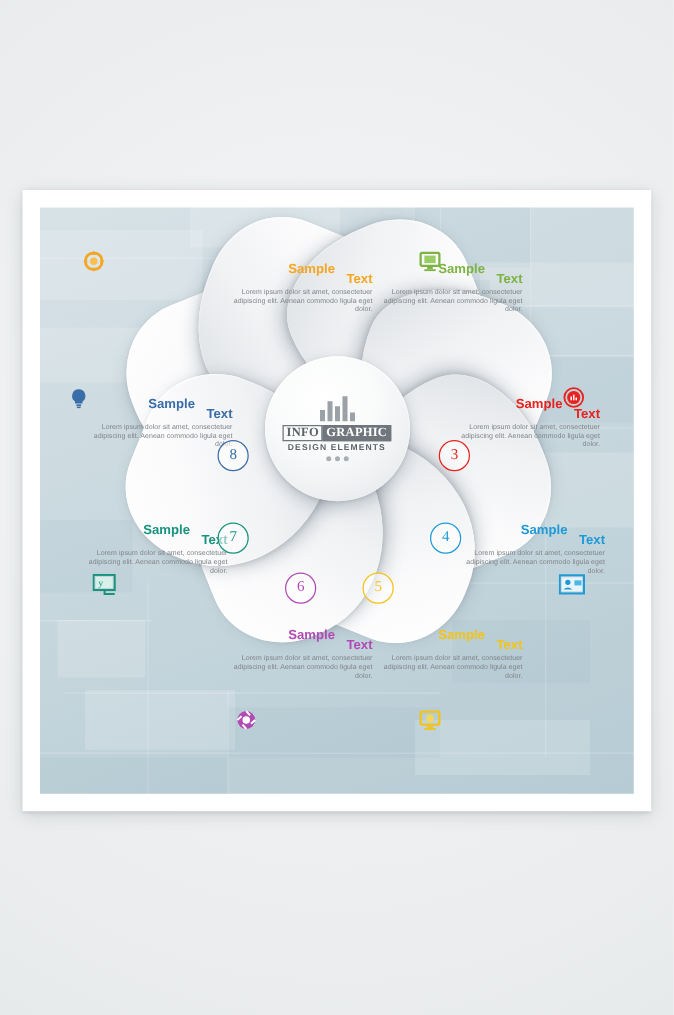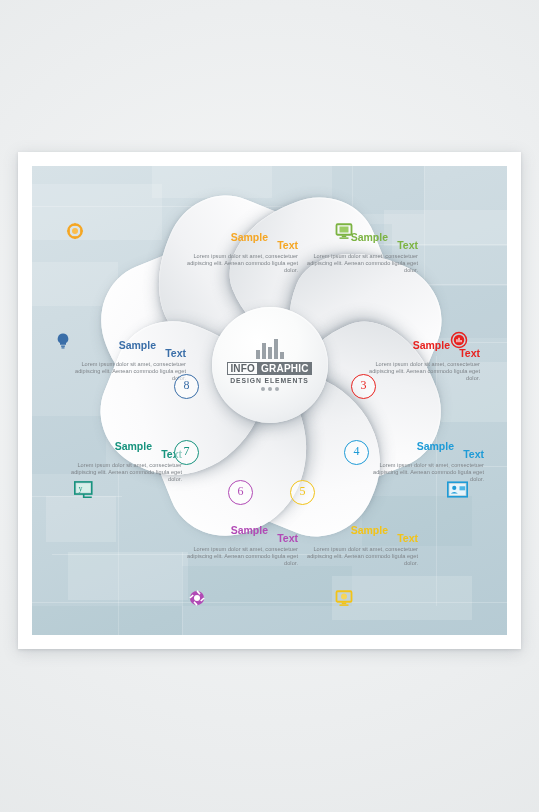--- a/index.html
+++ b/index.html
@@ -35,21 +35,21 @@
     overflow:hidden;
   }
   
   .blk{position:absolute;background:rgba(255,255,255,.16);}
   .blkd{position:absolute;background:rgba(120,150,165,.07);}
   .hline{position:absolute;height:1px;background:rgba(255,255,255,.22);}
   .vline{position:absolute;width:1px;background:rgba(255,255,255,.18);}
 
   
   #wheel{
-    position:absolute;left:32px;top:176px;width:475px;height:378px;border-radius:20px;
+    position:absolute;left:32px;top:154px;width:475px;height:378px;border-radius:20px;
   }
   .petal{
     position:absolute;
     left:50%;top:50%;
     width:150px;height:150px;
     margin-left:-75px;margin-top:-75px;
     transform-origin:50% 50%;
   }
   .petal .shape{
     position:absolute;inset:0;
@@ -95,21 +95,21 @@
     background:
       radial-gradient(circle at 40% 30%, #ffffff 0%, #fafbfb 38%, #eef0f2 70%, #e2e5e8 92%, #d8dcdf 100%);
     box-shadow:
       0 5px 13px rgba(80,95,110,.30),
       0 1px 3px rgba(80,95,110,.20),
       inset 0 1px 2px rgba(255,255,255,.9);
     display:flex;flex-direction:column;align-items:center;justify-content:center;
   }
   #bars{display:flex;align-items:flex-end;gap:2px;height:20px;margin-bottom:3px;}
   #bars i{display:block;width:4px;background:#9aa1a7;}
-  #logoline{display:flex;align-items:stretch;height:13px;}
+  #logoline{display:flex;align-items:stretch;height:13px;font-family:Liberation Serif, serif;}
   #info{
     border:1px solid #6f767c;color:#5d6368;font-weight:bold;font-size:10px;
     line-height:11px;padding:0 2px;letter-spacing:.2px;
   }
   #graphic{
     background:#6f767c;color:#fff;font-weight:bold;font-size:10px;
     line-height:11px;padding:0 2px;letter-spacing:.2px;border:1px solid #6f767c;text-align:center;
   }
   #subline{
     margin-top:2px;color:#5d6368;font-weight:bold;font-size:6.8px;letter-spacing:.9px;

